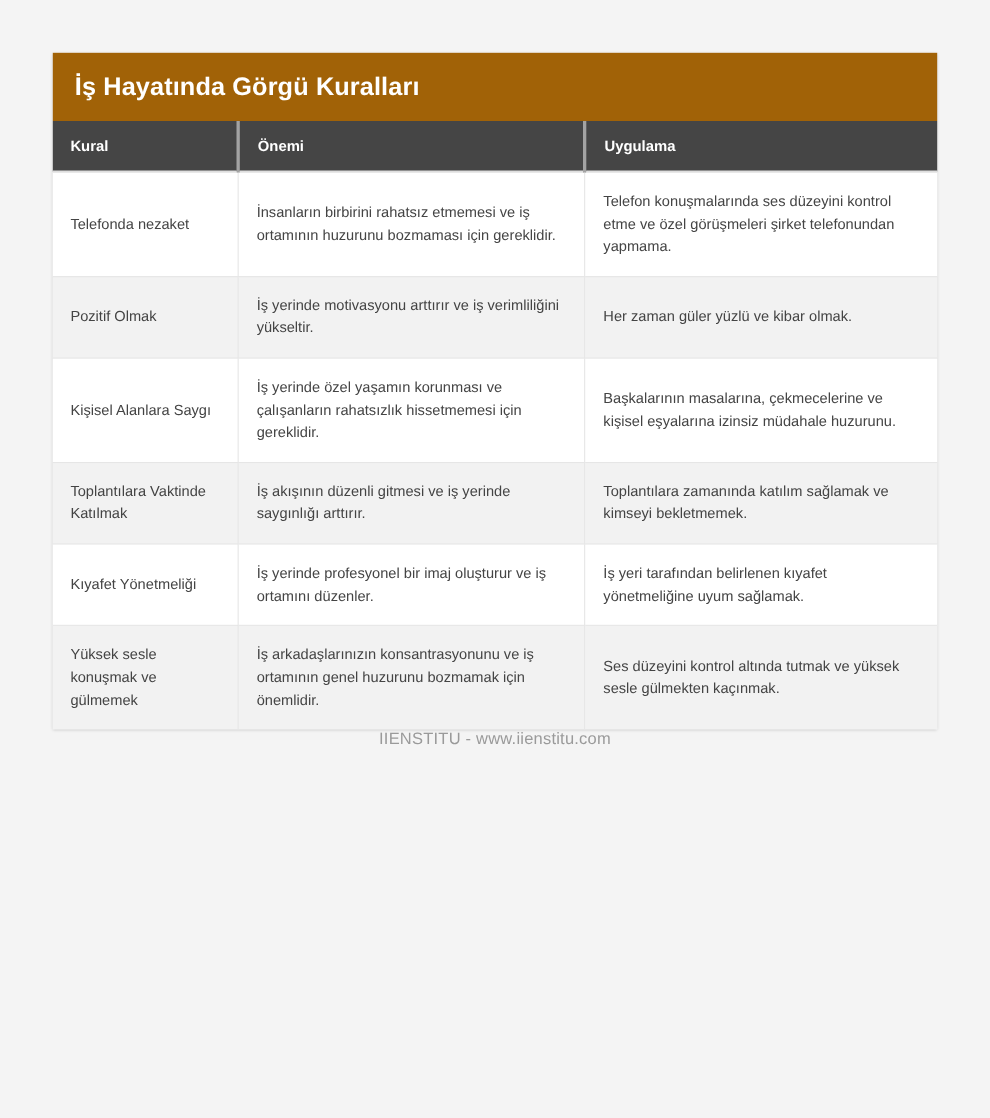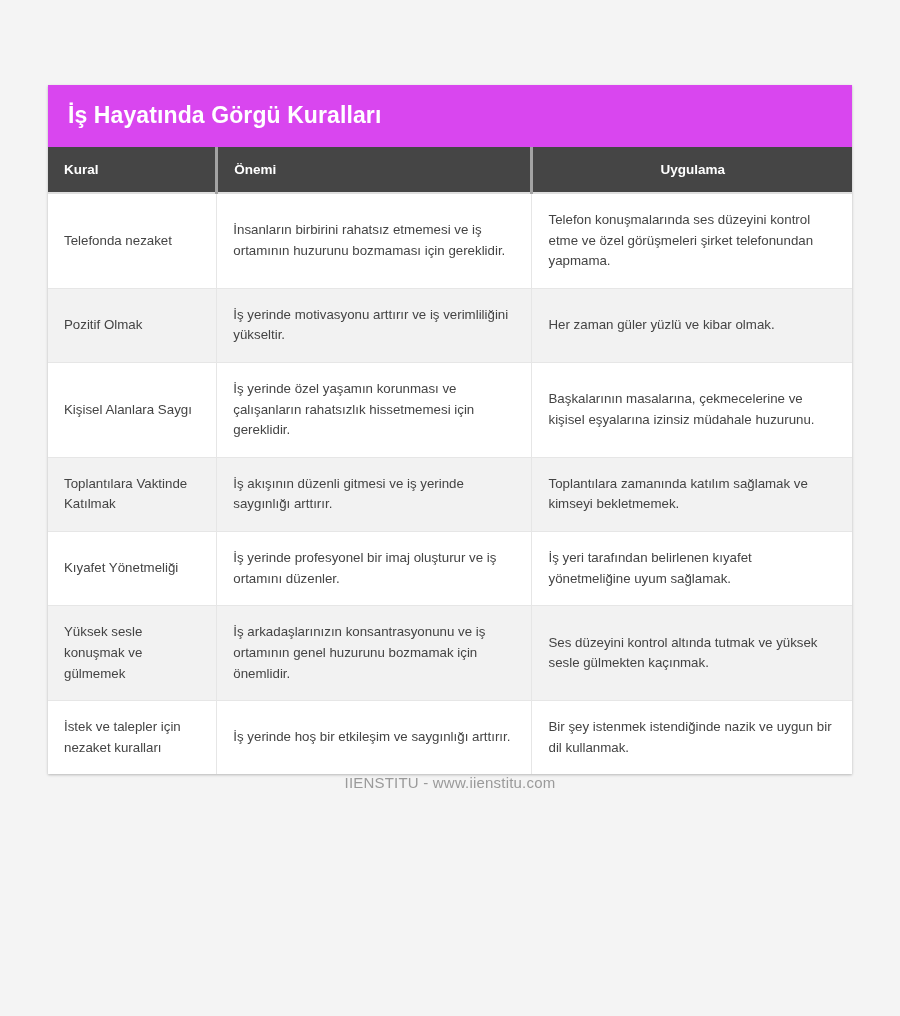--- a/index.html
+++ b/index.html
@@ -25,26 +25,25 @@
   }
 
   .card {
     width: 804px;
     background: #ffffff;
     box-shadow: 0 1px 3px rgba(0,0,0,0.16), 0 1px 2px rgba(0,0,0,0.10);
   }
 
   
   .title-bar {
-    background: #d946ef;
+    background: #a16207;
     height: 62px;
     display: flex;
     align-items: center;
     padding: 0 20px;
-    margin-top: 37px;
   }
   .title-bar h1 {
     margin: 0;
     color: #ffffff;
     font-size: 23px;
     font-weight: bold;
     letter-spacing: 0.1px;
     line-height: 1.1;
   }
 
@@ -59,21 +58,21 @@
     color: #ffffff;
     font-size: 13.5px;
     font-weight: bold;
     text-align: left;
     padding: 14px 16px 14px 16px;
     height: 46px;
     vertical-align: middle;
     border-right: 3px solid #a3a3a3;
     border-bottom: 2px solid #dedede;
   }
-  table.rules-table thead th:last-child { border-right: none; text-align: center; }
+  table.rules-table thead th:last-child { border-right: none; }
 
   table.rules-table td {
     font-size: 13.3px;
     line-height: 1.55;
     color: #444444;
     padding: 16px 16px;
     vertical-align: middle;
     border-right: 1px solid #e6e6e6;
     border-bottom: 1px solid #e6e6e6;
   }
@@ -146,25 +145,20 @@
           <tr>
             <td class="cell-rule">Kıyafet Yönetmeliği</td>
             <td>İş yerinde profesyonel bir imaj oluşturur ve iş ortamını düzenler.</td>
             <td>İş yeri tarafından belirlenen kıyafet yönetmeliğine uyum sağlamak.</td>
           </tr>
           <tr>
             <td class="cell-rule">Yüksek sesle konuşmak ve gülmemek</td>
             <td>İş arkadaşlarınızın konsantrasyonunu ve iş ortamının genel huzurunu bozmamak için önemlidir.</td>
             <td>Ses düzeyini kontrol altında tutmak ve yüksek sesle gülmekten kaçınmak.</td>
           </tr>
-          <tr>
-            <td class="cell-rule">İstek ve talepler için nezaket kuralları</td>
-            <td>İş yerinde hoş bir etkileşim ve saygınlığı arttırır.</td>
-            <td>Bir şey istenmek istendiğinde nazik ve uygun bir dil kullanmak.</td>
-          </tr>
         </tbody>
     </table>
 
   </div>
 
   <div class="footer">
     <span>IIENSTITU - www.iienstitu.com</span>
   </div>
 
 </div>

